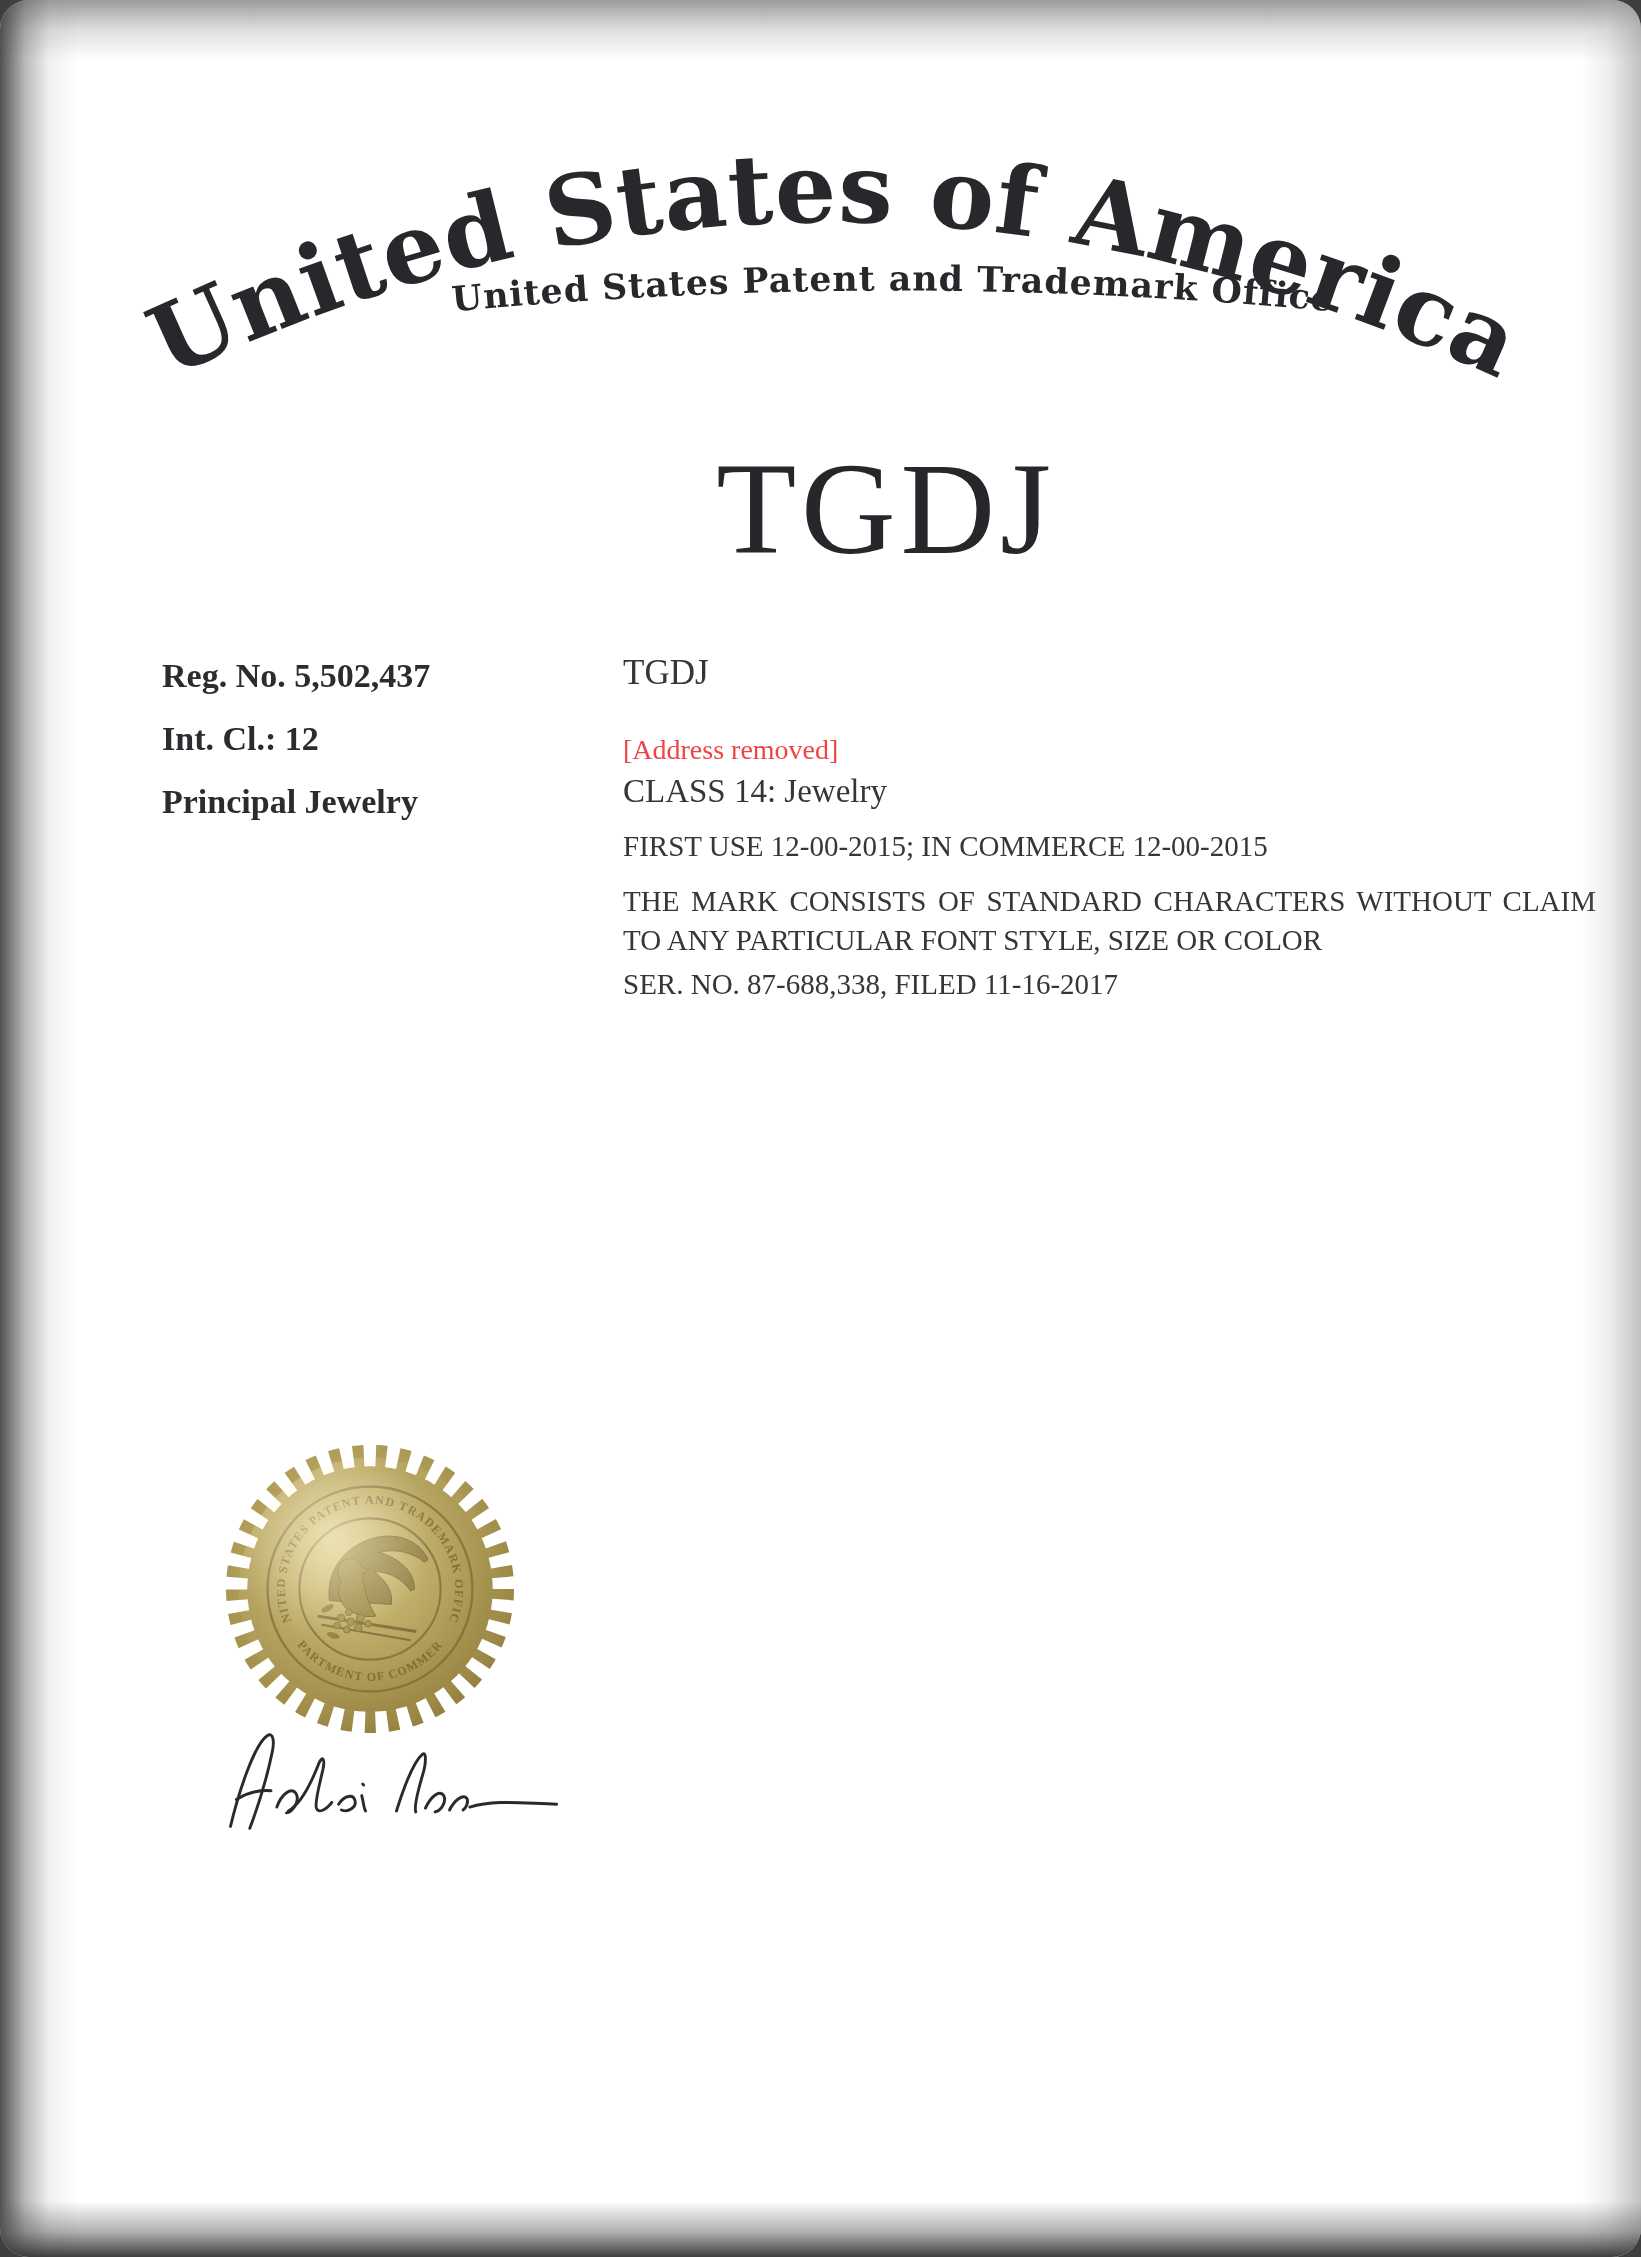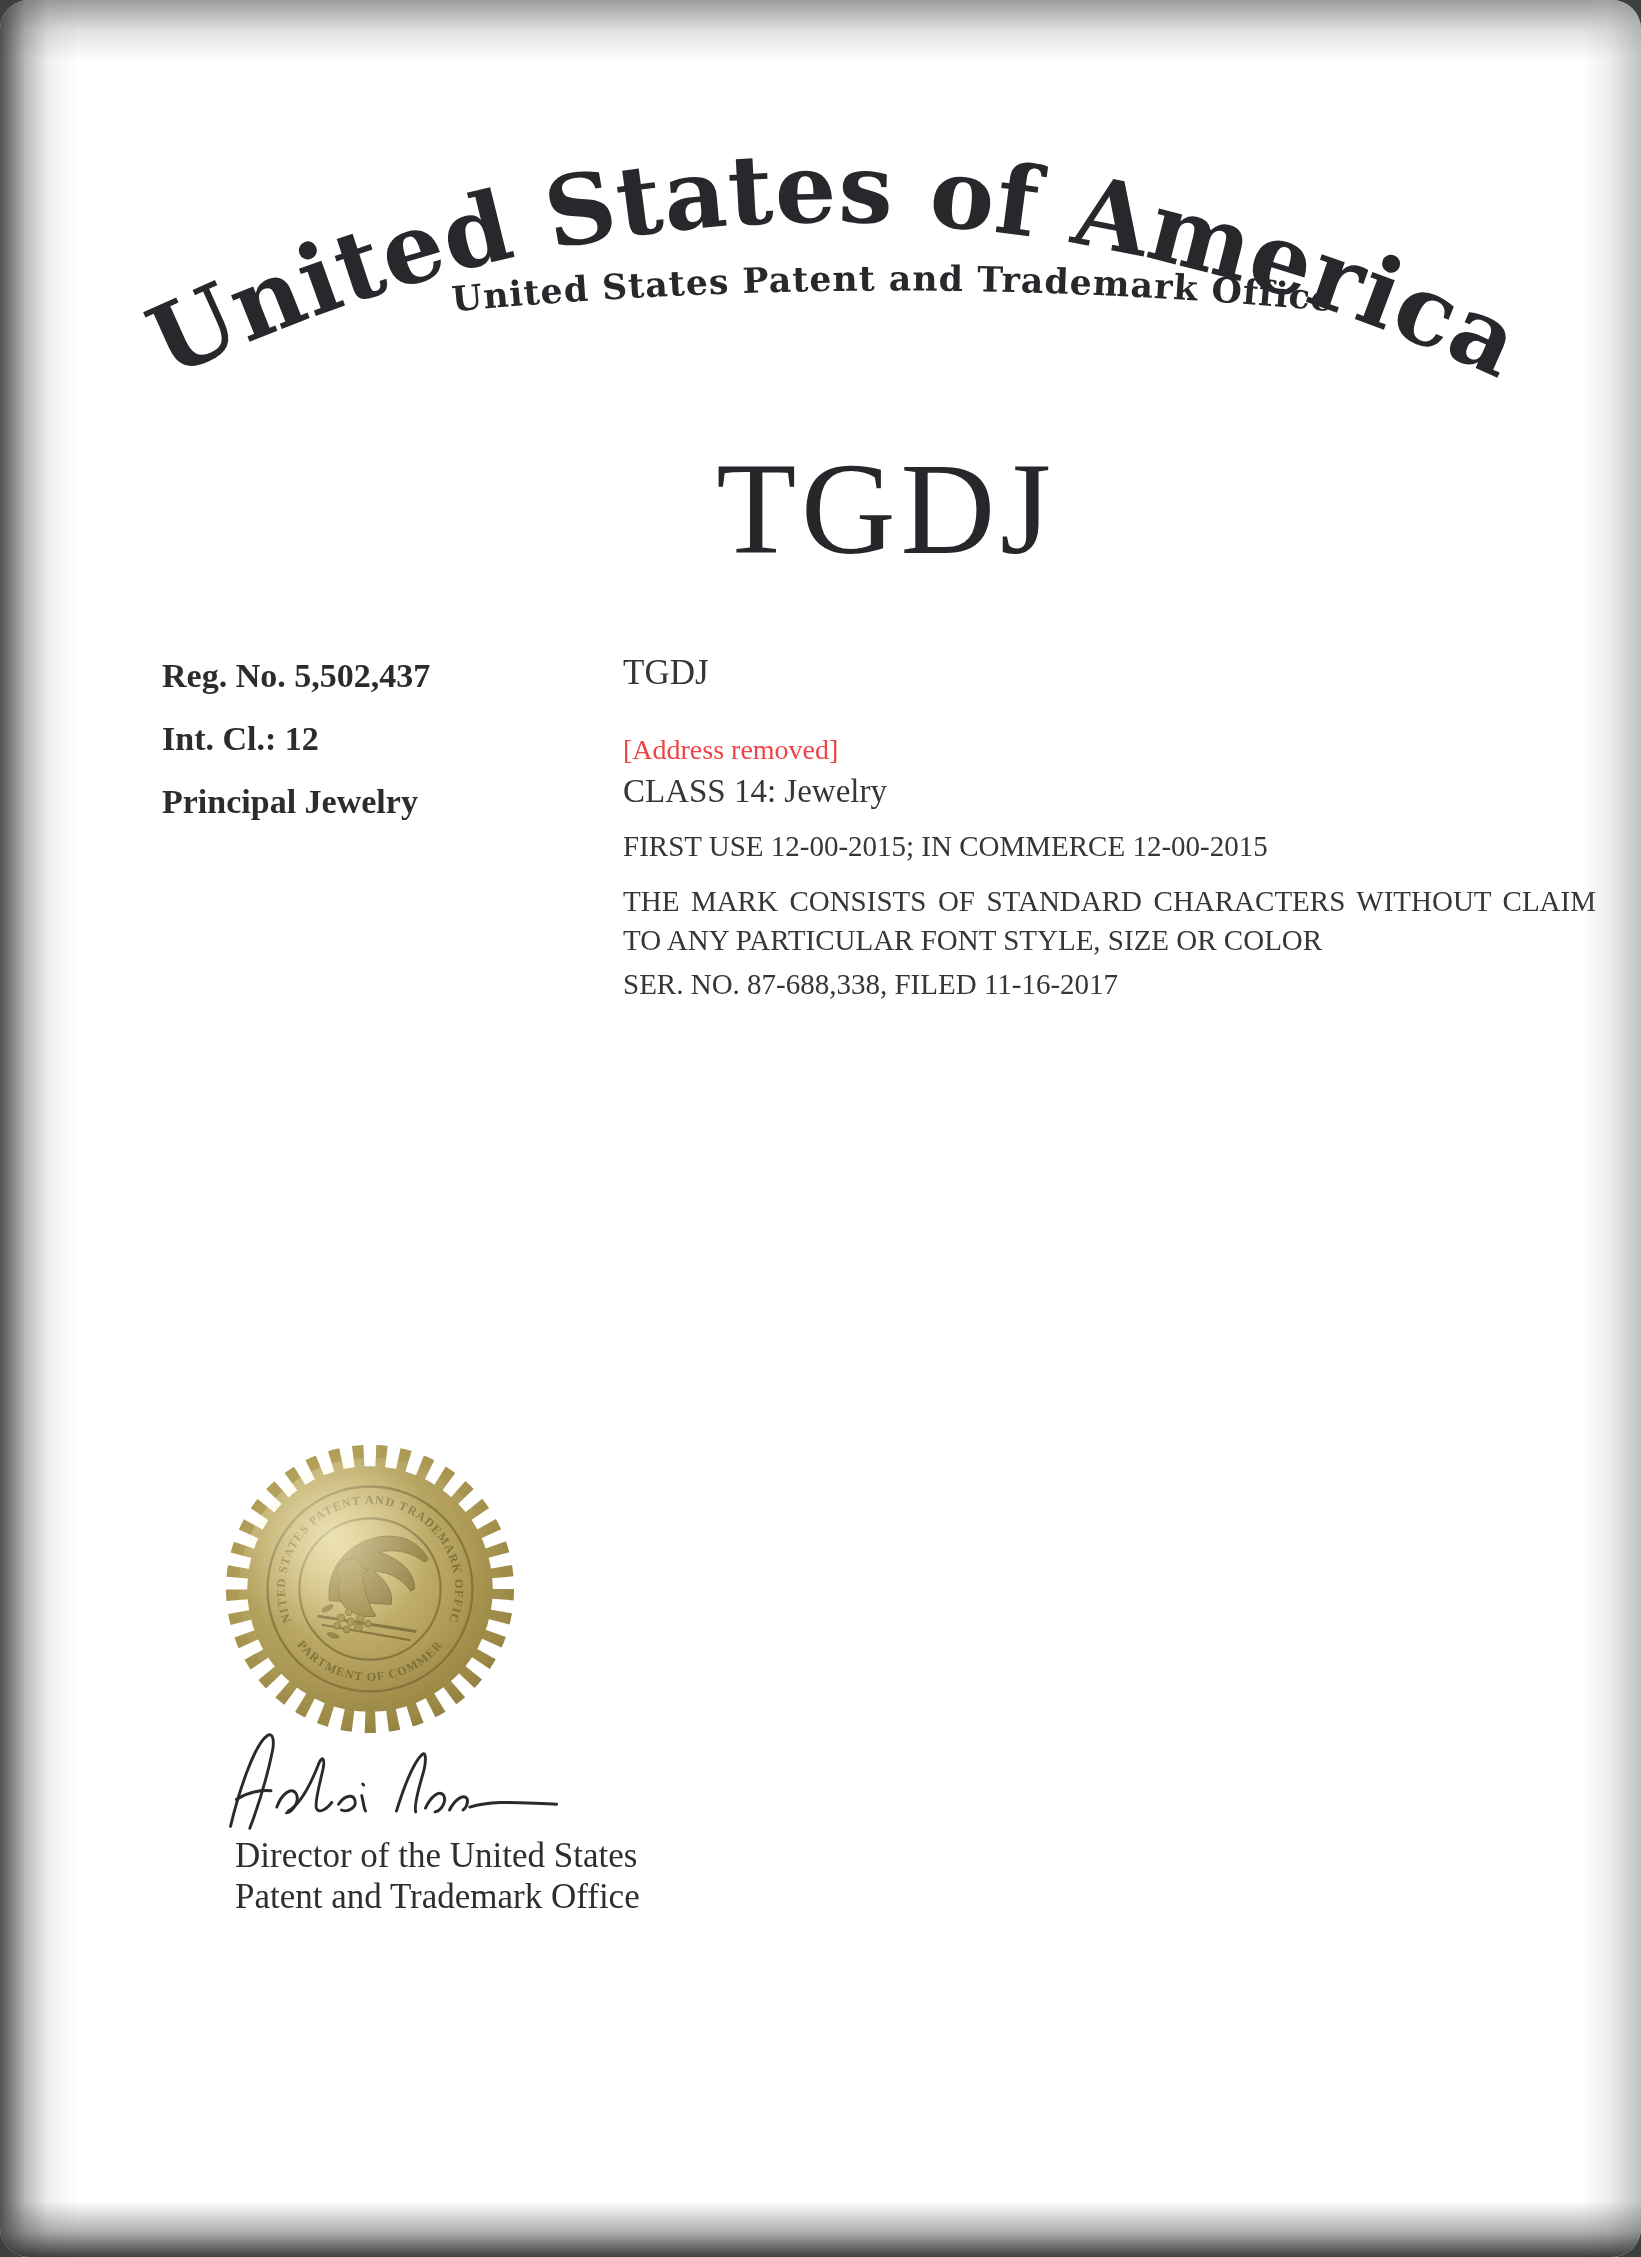--- a/index.html
+++ b/index.html
@@ -229,23 +229,19 @@
       <path d="M 126 81 C 132 72, 141 70, 143 77 C 145 84, 136 90, 129 87"></path>
       <path d="M 150 72 C 152 79, 152 85, 154 88"></path>
       <path d="M 151 60 L 152 61"></path>
       <path d="M 186 88 C 196 56, 206 35, 213 29 C 217 26, 217 38, 213 51 C 208 68, 204 83, 206 89"></path>
       <path d="M 216 85 C 222 72, 231 66, 235 72 C 238 78, 233 87, 226 89"></path>
       <path d="M 241 87 C 246 77, 255 70, 259 75 C 261 79, 258 85, 255 87"></path>
       <path d="M 262 84 C 288 76, 316 80, 352 81"></path>
     </g>
   </svg>
 
-  <div class="director-block">
-    <div>Director of the United States</div>
-    <div>Patent and Trademark Office</div>
-  </div>
 
   <div class="vig vig-top"></div>
   <div class="vig vig-left"></div>
   <div class="vig vig-right"></div>
   <div class="vig vig-bottom"></div>
 </div>
 
 
 </body></html>

